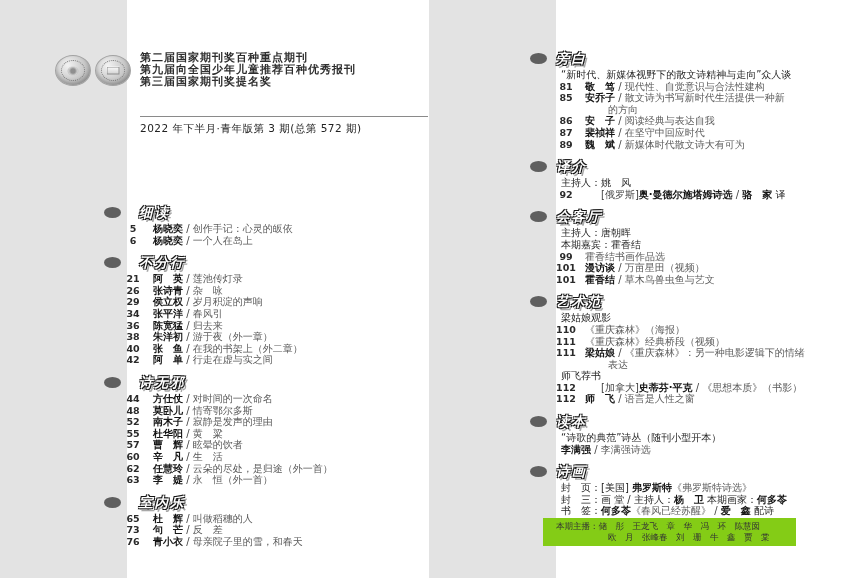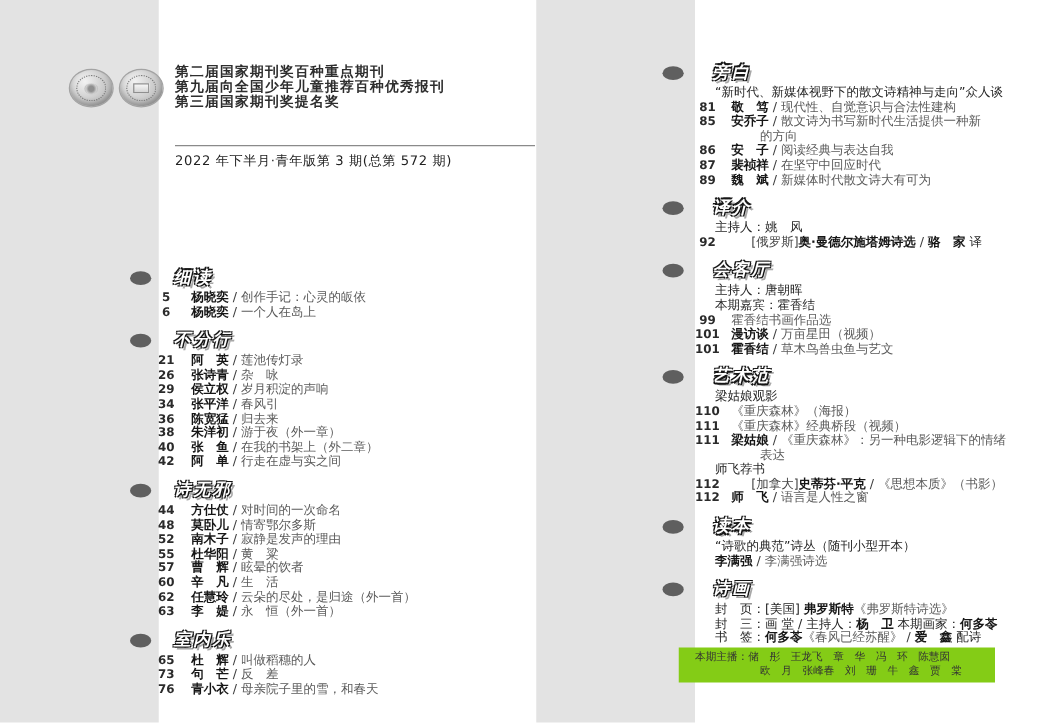--- a/index.html
+++ b/index.html
@@ -43,41 +43,41 @@
   
   .titleblock{position:absolute;left:140px;top:110px;width:288px;}
   .titlerow{display:flex;align-items:baseline;gap:22px;}
   .title-cn{font-size:24px;font-weight:bold;letter-spacing:9px;color:#111;}
   .title-en{font-family:"DejaVu Serif","Liberation Serif",serif;font-size:19px;letter-spacing:3px;color:#1c1c1c;}
   .titlerule{border:0;border-top:1.5px solid #8a8a8a;margin:6px 0 5px 0;}
   .issue{font-size:10.5px;color:#222;letter-spacing:0.5px;}
 
   
   .col{position:absolute;font-size:10px;line-height:11.6px;}
-  .col-left{left:125px;top:214px;width:302px;}
+  .col-left{left:125px;top:204px;width:302px;}
   .col-right{left:556px;top:50px;width:260px;}
 
   .hdr{position:relative;font-size:13.5px;line-height:16px;margin:8px 0 3px 0;font-weight:bold;letter-spacing:2px;}
   .col .hdr:first-child{margin-top:0;}
   .hdr-text{
     color:#ffffff;font-style:italic;
     text-shadow:-1px -1px 0 #161616,1px -1px 0 #161616,-1px 1px 0 #161616,1px 1px 0 #161616,
                  2.5px 2.5px 0 #a8a8a8;
   }
   .col-left .hdr{padding-left:14px;}
-  .col-right .hdr{padding-left:14px;}
+  .col-right .hdr{padding-left:0;}
   .bullet{position:absolute;width:17px;height:11px;border-radius:50%;background:#5f5f5f;top:3px;}
   .col-left .bullet{left:-21px;}
   .col-right .bullet{left:-26px;}
 
   .row{display:flex;white-space:nowrap;}
   .num{flex:0 0 auto;text-align:center;color:#2b2b2b;font-weight:bold;font-size:9.5px;}
   .col-left .num{width:16px;margin-right:12px;}
   .col-right .num{width:20px;margin-right:9px;}
-  .meta{padding-left:16px;}
+  .meta{padding-left:5px;}
   .wrap-line{padding-left:52px;}
   .seg-name{font-weight:bold;color:#161616;}
   .seg-title{color:#5a5a5a;}
   .seg-sep{color:#3c3c3c;}
   .seg-pre{color:#444444;padding-left:16px;}
   .seg-label{color:#262626;}
 
   
   .hl{
     margin:1px 0 0 -13px;width:240px;background:#84cc16;

